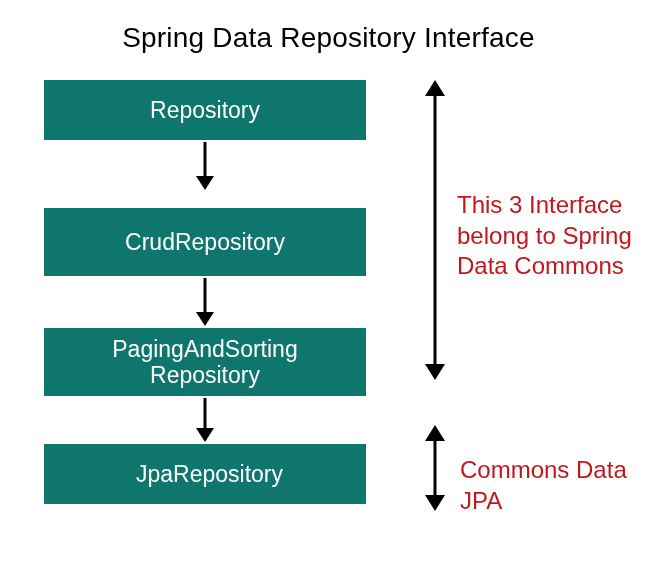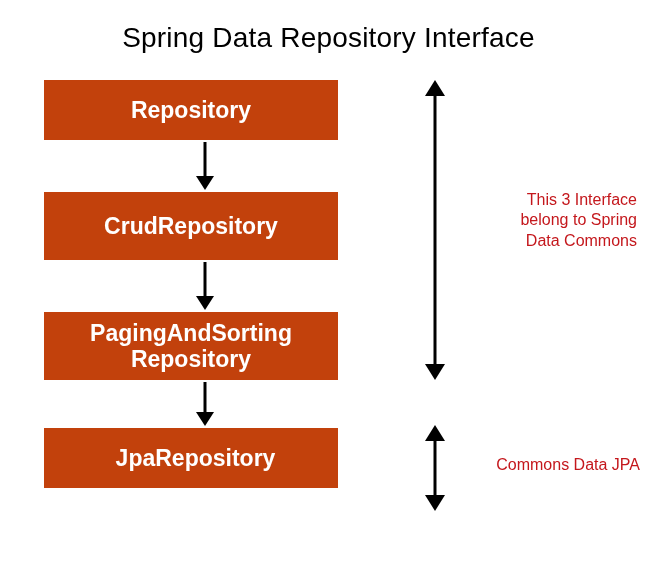--- a/index.html
+++ b/index.html
@@ -22,69 +22,69 @@
     letter-spacing: 0.2px;
     padding-left: 7px;
   }
   .col {
     position: absolute;
     left: 44px;
     top: 80px;
     width: 322px;
   }
   .box {
-    width: 294px;
-    background: #c2410c;
+    width: 322px;
+    background: #0f766e;
     color: #ffffff;
     font-size: 23px;
-    font-weight: 700;
+    font-weight: 400;
     display: flex;
     align-items: center;
     justify-content: center;
     text-align: center;
     line-height: 1.15;
     padding: 4px 6px;
   }
   .arrow-down {
     width: 322px;
     height: 52px;
     position: relative;
   }
   .arrow-down svg { display:block; margin:0 auto; }
   .bracket {
     position: absolute;
   }
   .bracket svg { display:block; }
   .annot {
     position: absolute;
     color: #c4171c;
-    font-size: 16px;
+    font-size: 24px;
     line-height: 1.28;
-    text-align: right;
+    text-align: left;
   }
 </style>
 </head>
 <body>
 
 <div class="title">Spring Data Repository Interface</div>
 
 <div class="col">
 
   <div class="box" style="height:60px;">
     <span>Repository</span>
   </div>
 
   <div class="arrow-down">
     <svg width="24" height="52" viewBox="0 0 24 52">
       <line x1="12" y1="2" x2="12" y2="38" stroke="#000" stroke-width="3"></line>
       <polygon points="12,50 3,36 21,36" fill="#000"></polygon>
     </svg>
   </div>
 
-  <div class="box" style="height:68px;">
+  <div class="box" style="height:68px;margin-top:16px;">
     <span>CrudRepository</span>
   </div>
 
   <div class="arrow-down">
     <svg width="24" height="52" viewBox="0 0 24 52">
       <line x1="12" y1="2" x2="12" y2="38" stroke="#000" stroke-width="3"></line>
       <polygon points="12,50 3,36 21,36" fill="#000"></polygon>
     </svg>
   </div>
 

